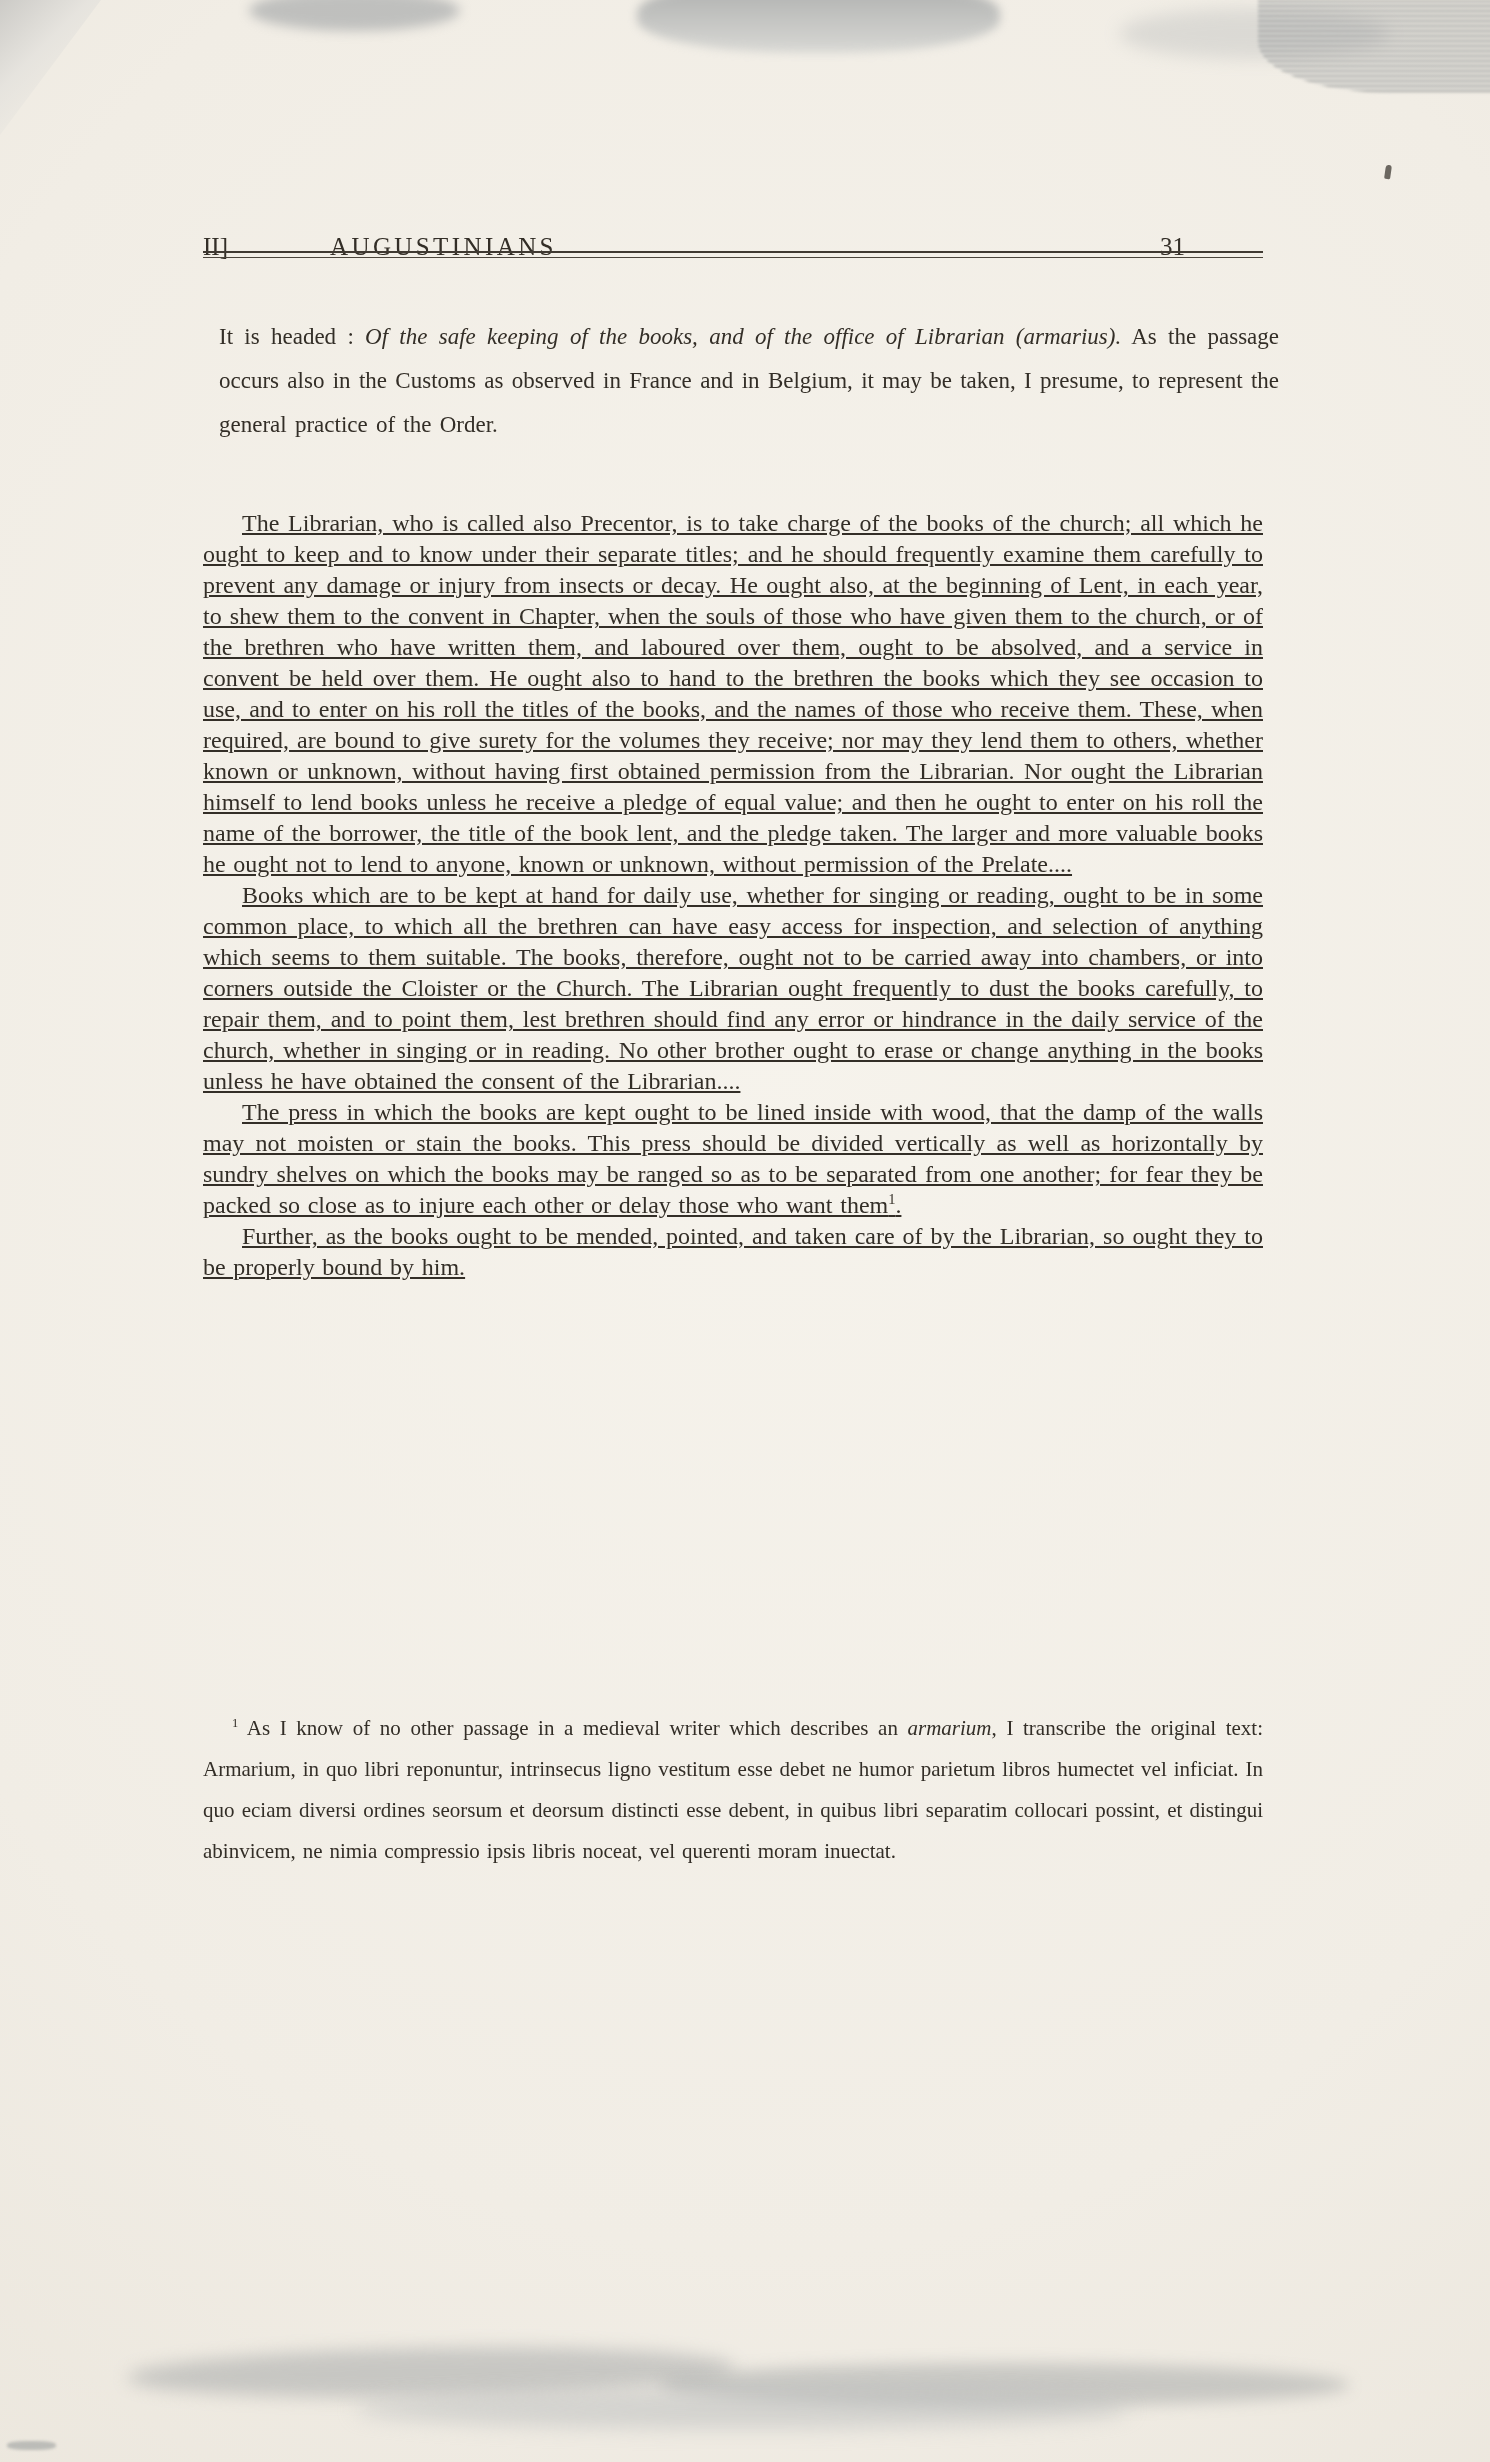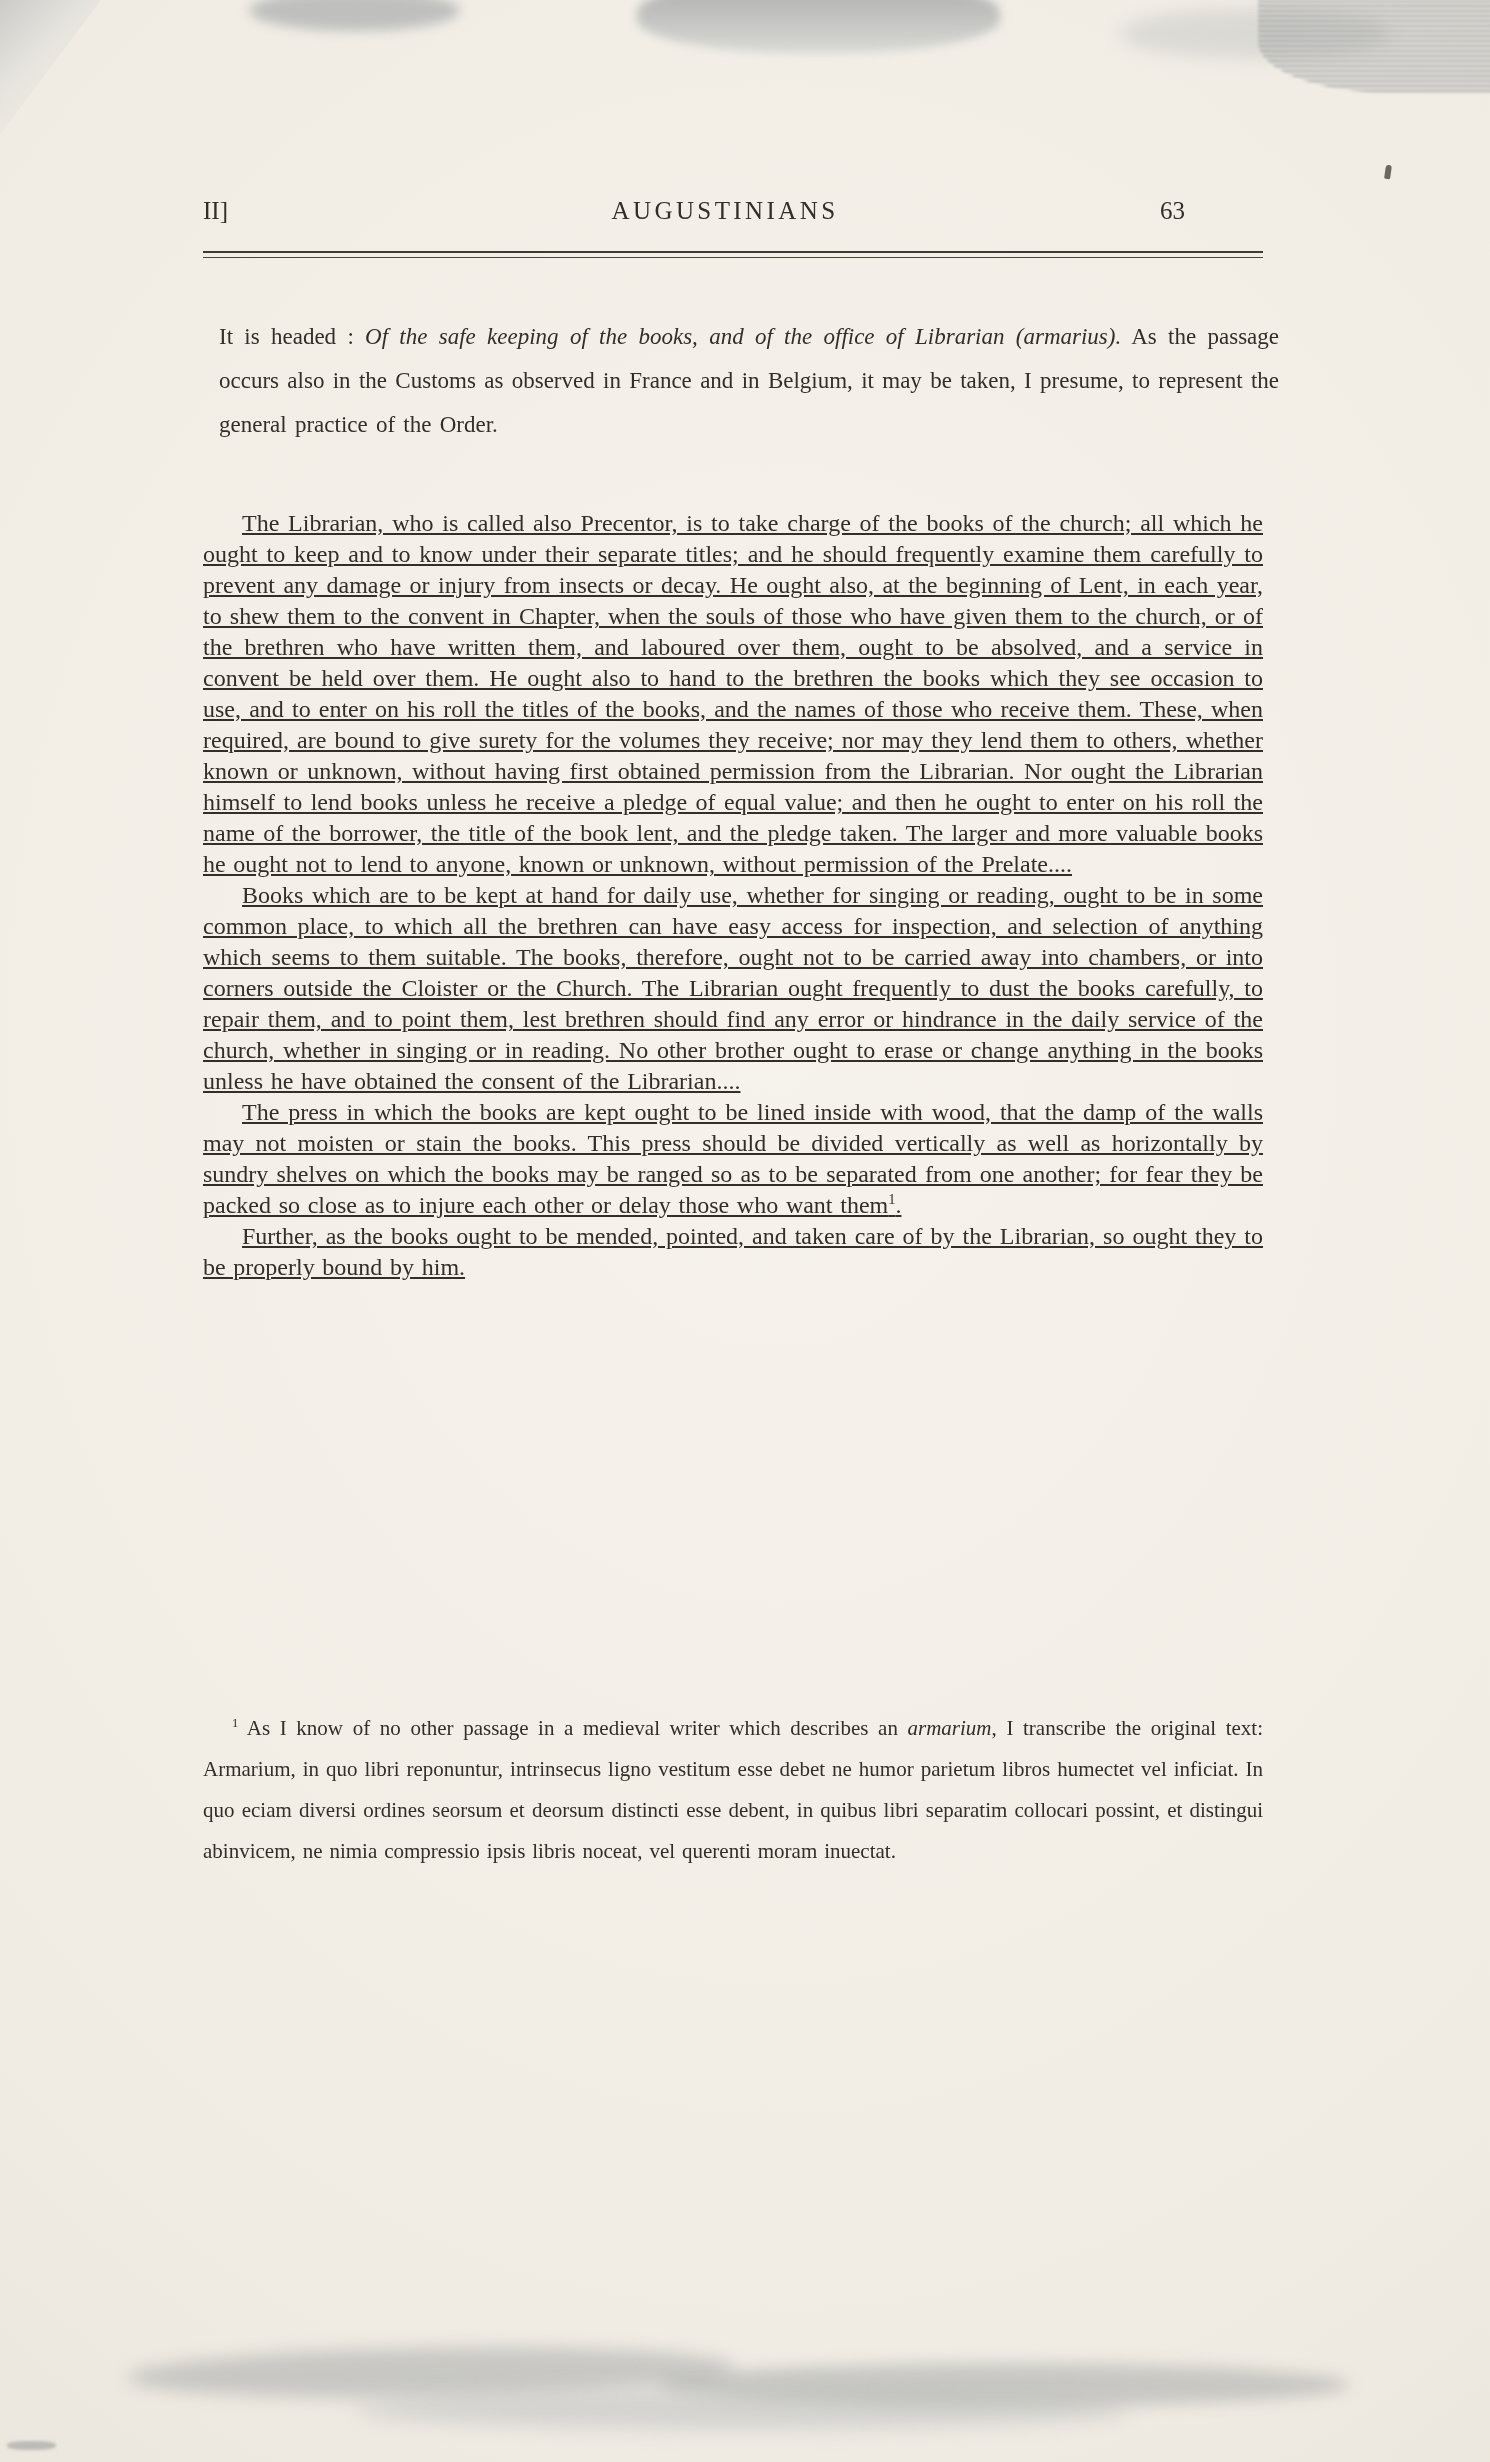--- a/index.html
+++ b/index.html
@@ -67,21 +67,21 @@
     background: #9ca09f; opacity: .6; filter: blur(1.7px); border-radius: 40%;
   }
 
   
   .running-header {
     position: absolute; top: 197px; left: 203px; width: 1060px;
     display: flex; align-items: baseline;
     font-size: 25px;
   }
   .running-header .left  { width: 127px; text-align: left; }
-  .running-header .mid   { flex: 1; text-align: center; letter-spacing: 3.4px; }
+  .running-header .mid   { flex: 1; text-align: left; letter-spacing: 3.4px; margin-top: 36px; }
   .running-header .right { width: 143px; text-align: right; padding-right: 78px; box-sizing: border-box; }
 
   .header-rule {
     position: absolute; top: 251px; left: 203px; width: 1060px; height: 4.2px;
     border-top: 2.5px solid #403a32;
     border-bottom: 0.8px solid #4a443b;
   }
 
   .intro {
     position: absolute; top: 299px; left: 203px; width: 1060px;
@@ -118,21 +118,21 @@
   <div class="artifact smudge-top-right"></div>
   <div class="artifact stray-mark"></div>
   <div class="artifact smudge-bottom-1"></div>
   <div class="artifact smudge-bottom-2"></div>
   <div class="artifact smudge-bottom-3"></div>
   <div class="artifact speck-bottom-left"></div>
 
   <div class="running-header">
     <span class="left">II]</span>
     <span class="mid">AUGUSTINIANS</span>
-    <span class="right">63</span>
+    <span class="right">31</span>
   </div>
   <div class="header-rule"></div>
 
   <p class="intro"><span>It is headed : </span><span class="i">Of the safe keeping of the books, and of the office of Librarian (armarius).</span><span> As the passage occurs also in the Customs as observed in France and in Belgium, it may be taken, I presume, to represent the general practice of the Order.</span></p>
 
   <div class="body-text">
     <p><span>The Librarian, who is called also Precentor, is to take charge of the books of the church; all which he ought to keep and to know under their separate titles; and he should frequently examine them carefully to prevent any damage or injury from insects or decay. He ought also, at the beginning of Lent, in each year, to shew them to the convent in Chapter, when the souls of those who have given them to the church, or of the brethren who have written them, and laboured over them, ought to be absolved, and a service in convent be held over them. He ought also to hand to the brethren the books which they see occasion to use, and to enter on his roll the titles of the books, and the names of those who receive them. These, when required, are bound to give surety for the volumes they receive; nor may they lend them to others, whether known or unknown, without having first obtained permission from the Librarian. Nor ought the Librarian himself to lend books unless he receive a pledge of equal value; and then he ought to enter on his roll the name of the borrower, the title of the book lent, and the pledge taken. The larger and more valuable books he ought not to lend to anyone, known or unknown, without permission of the Prelate....</span></p>
     <p><span>Books which are to be kept at hand for daily use, whether for singing or reading, ought to be in some common place, to which all the brethren can have easy access for inspection, and selection of anything which seems to them suitable. The books, therefore, ought not to be carried away into chambers, or into corners outside the Cloister or the Church. The Librarian ought frequently to dust the books carefully, to repair them, and to point them, lest brethren should find any error or hindrance in the daily service of the church, whether in singing or in reading. No other brother ought to erase or change anything in the books unless he have obtained the consent of the Librarian....</span></p>
     <p><span>The press in which the books are kept ought to be lined inside with wood, that the damp of the walls may not moisten or stain the books. This press should be divided vertically as well as horizontally by sundry shelves on which the books may be ranged so as to be separated from one another; for fear they be packed so close as to injure each other or delay those who want them</span><sup>1</sup><span>.</span></p>
     <p><span>Further, as the books ought to be mended, pointed, and taken care of by the Librarian, so ought they to be properly bound by him.</span></p>

